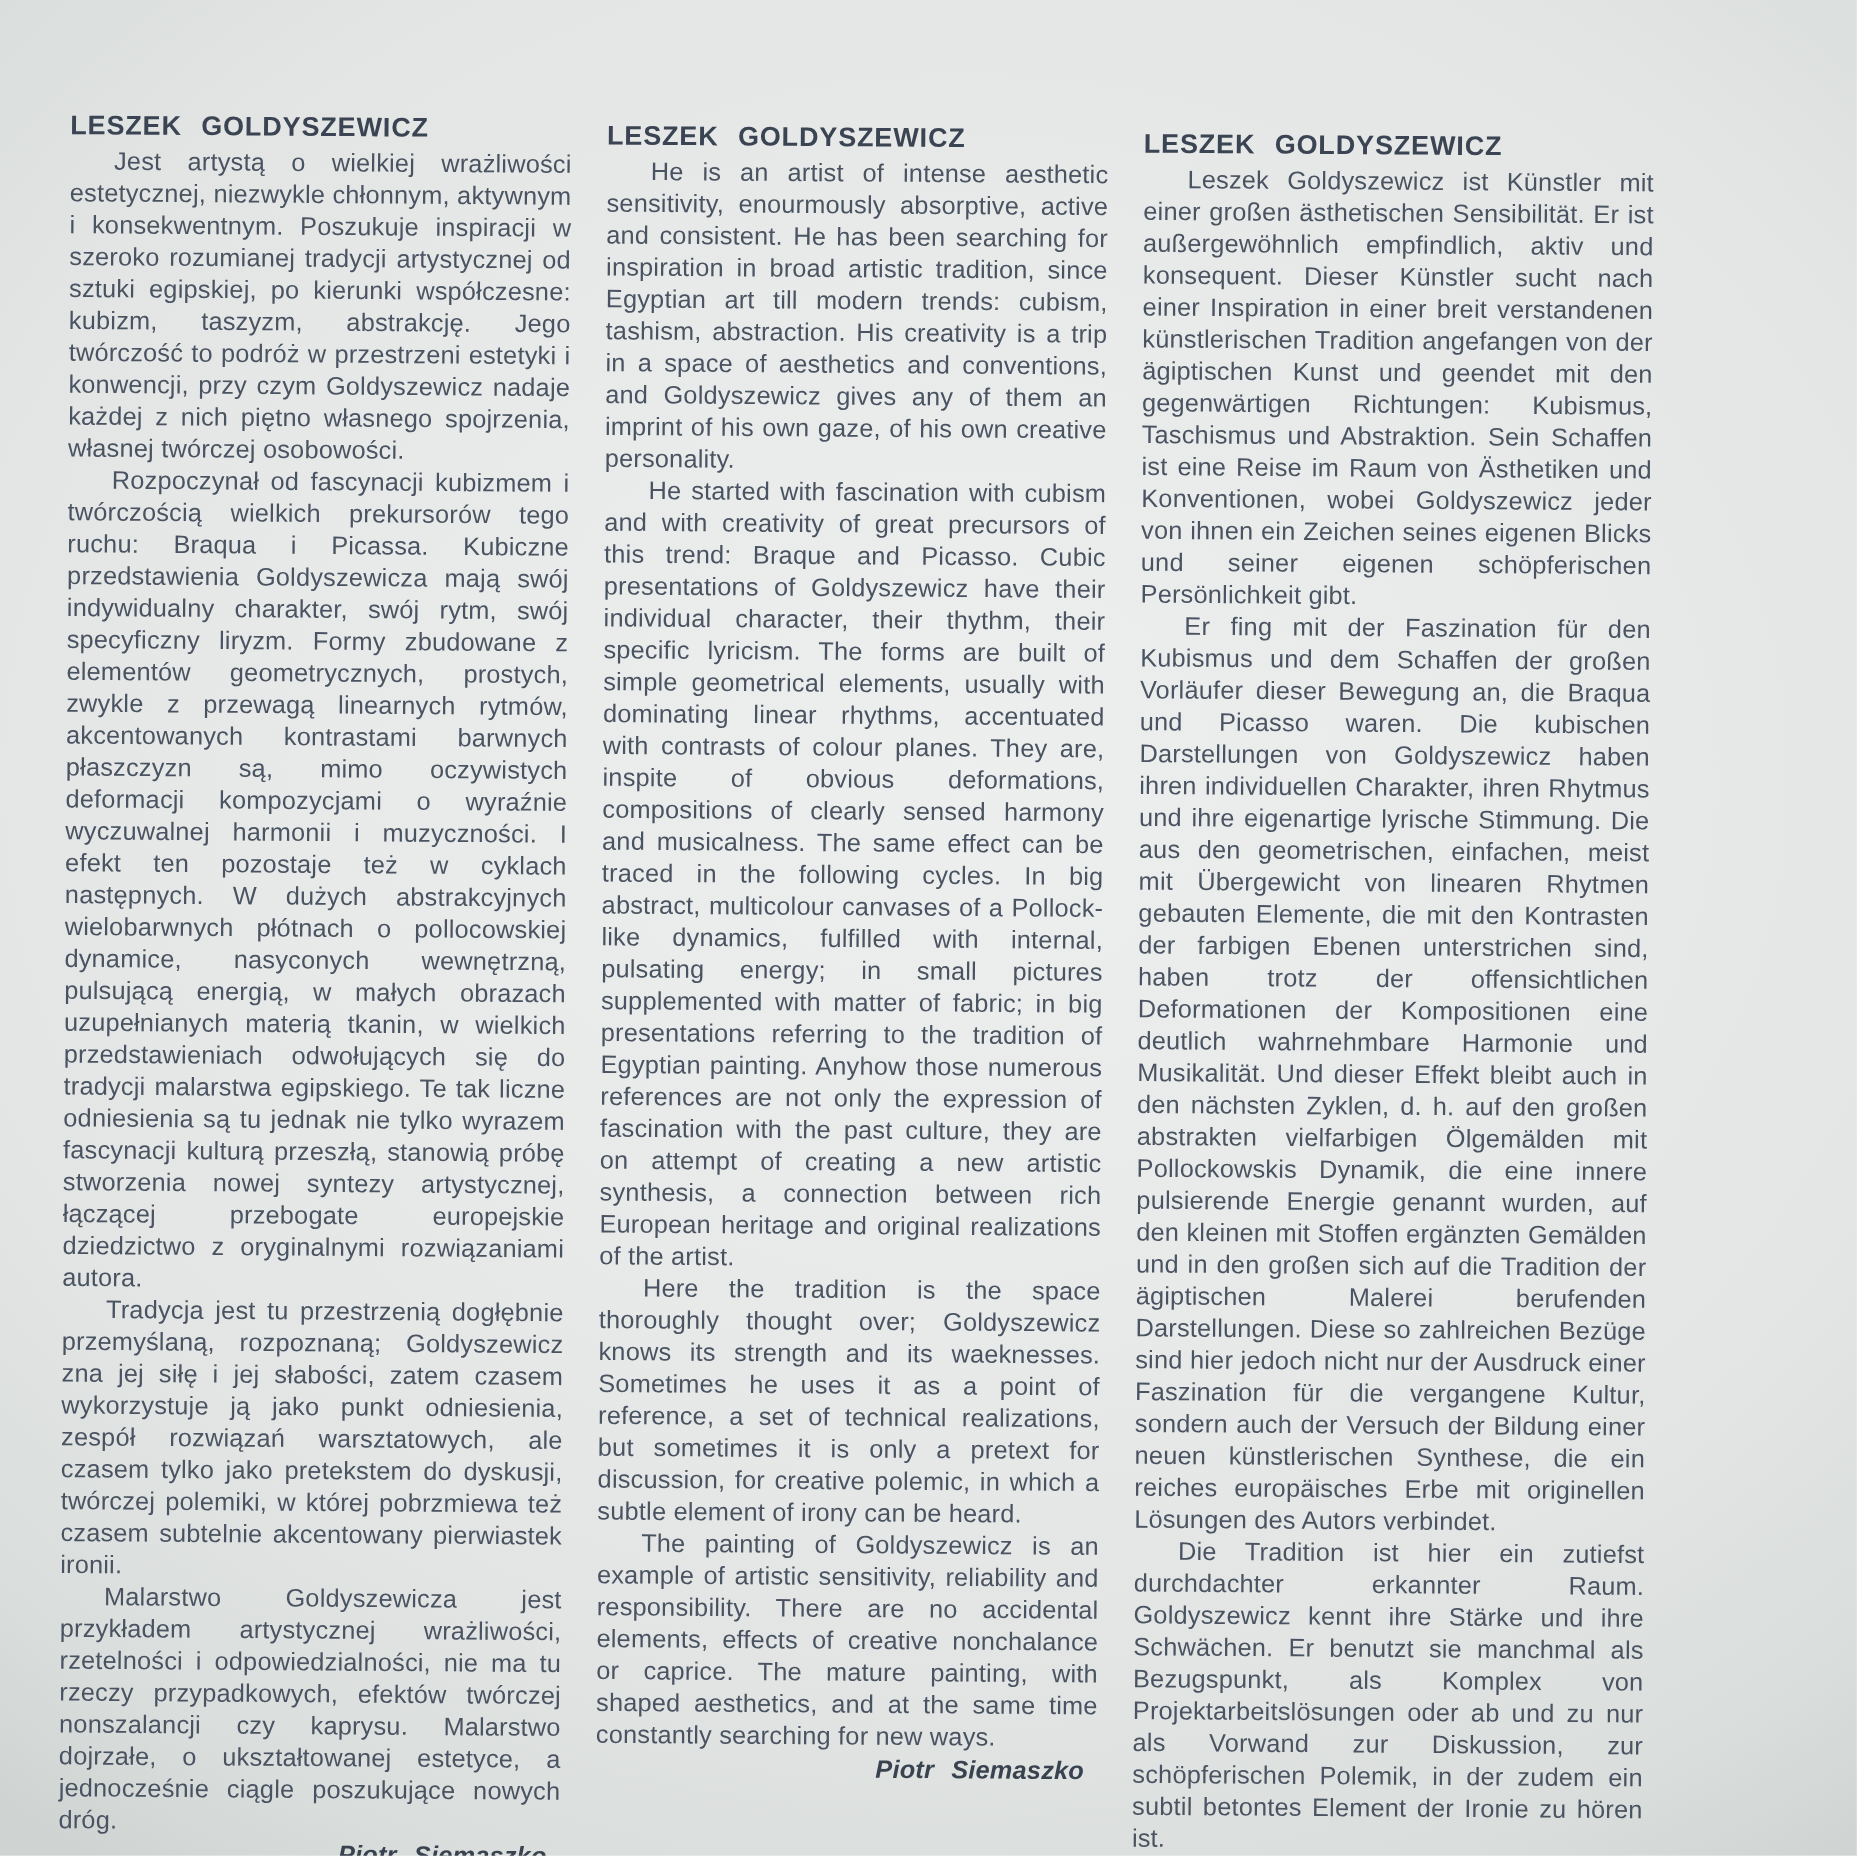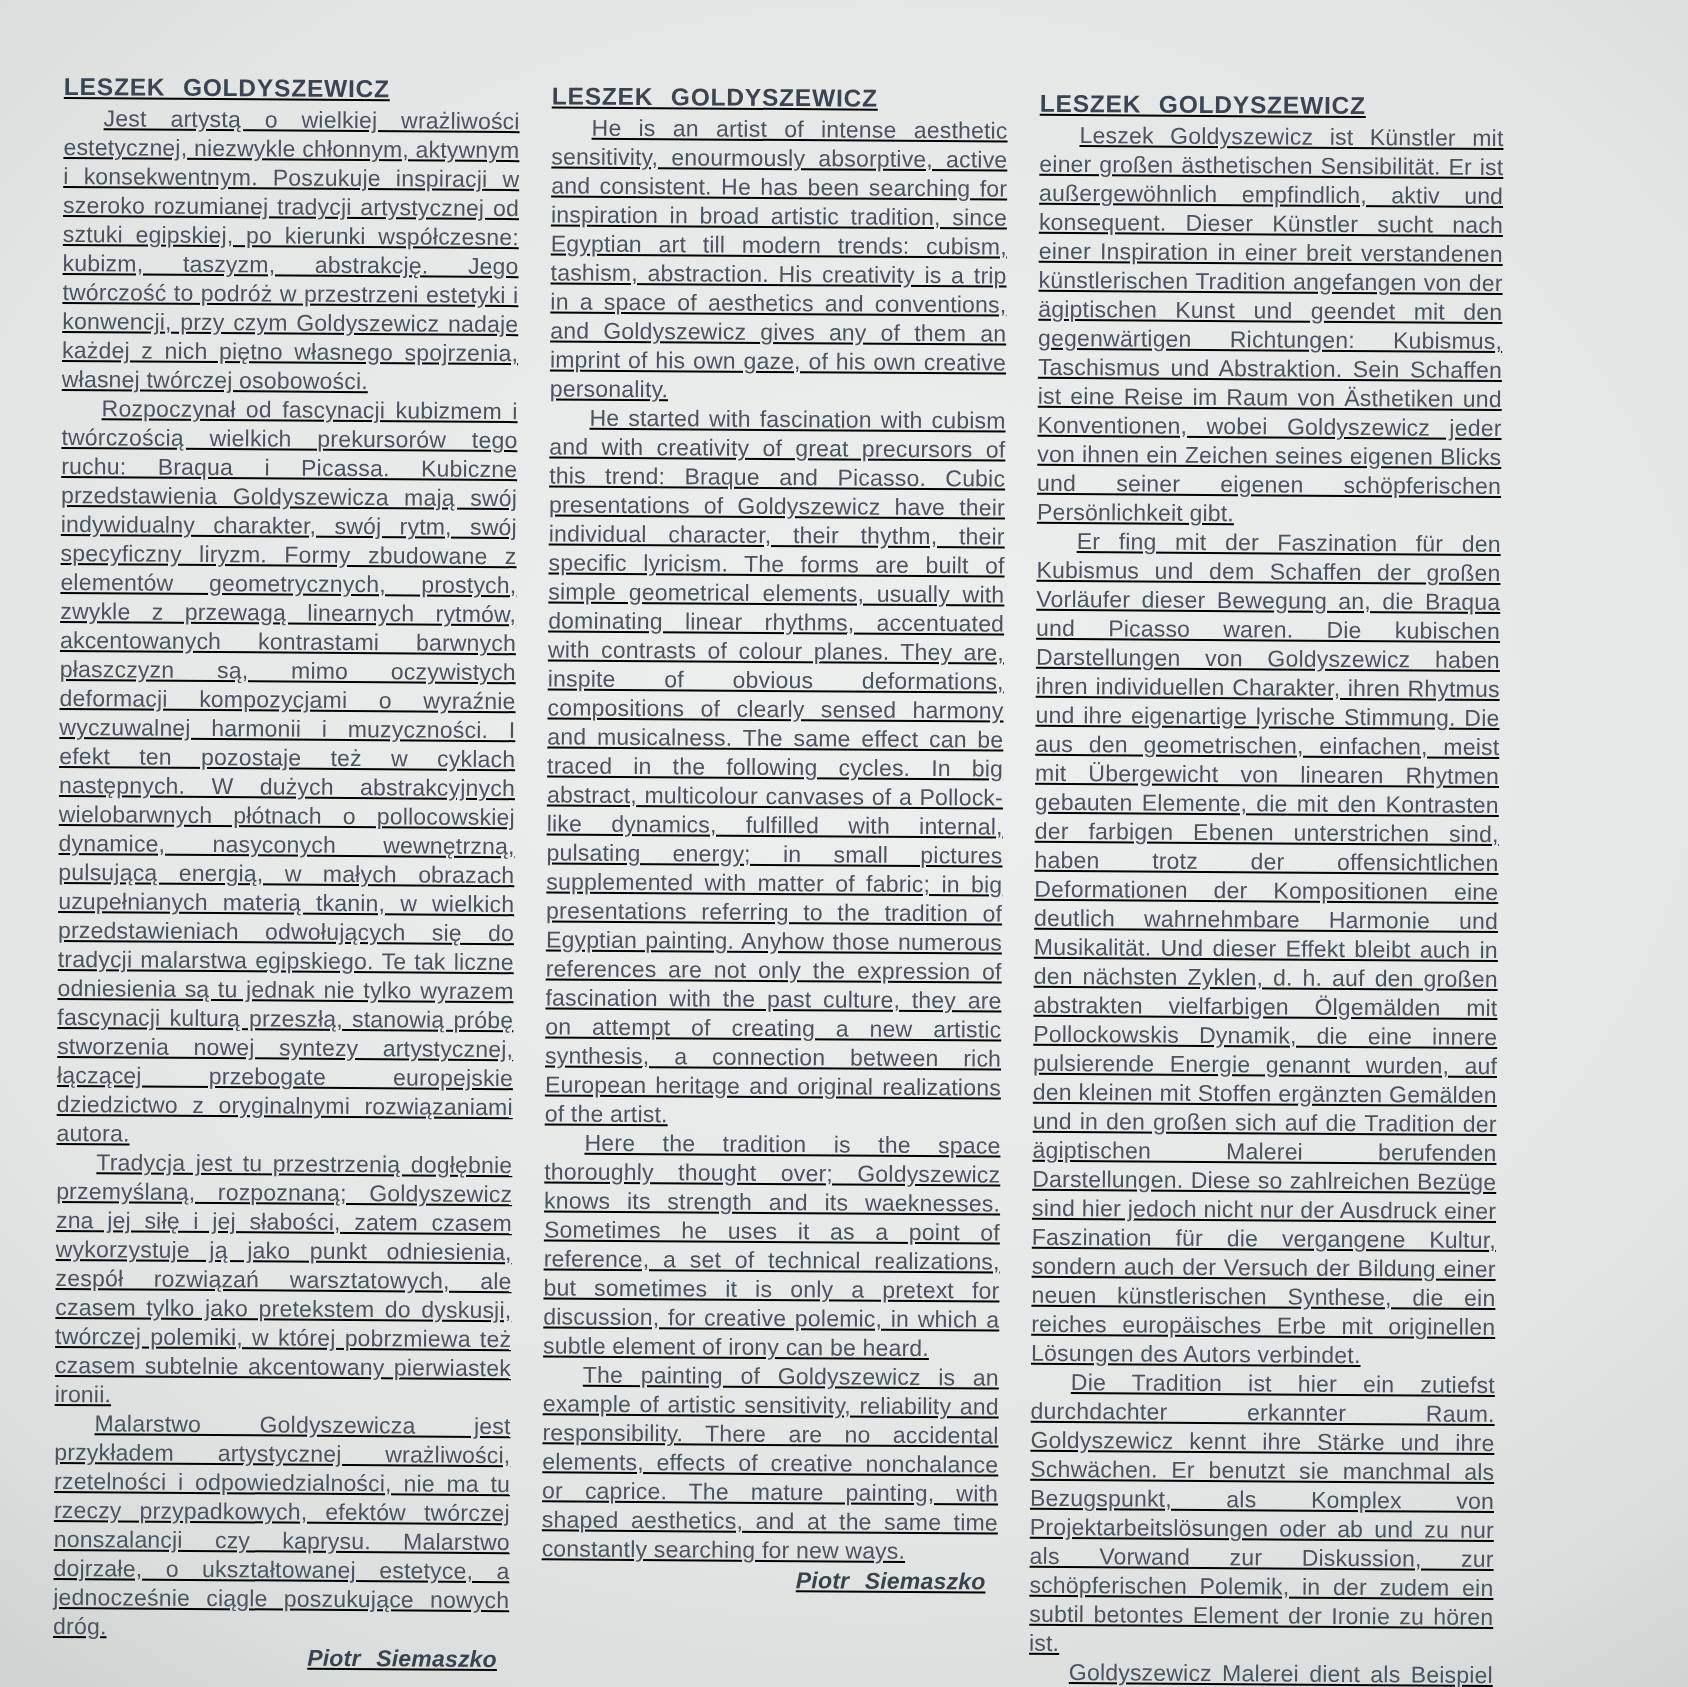--- a/index.html
+++ b/index.html
@@ -17,22 +17,21 @@
         #e7eae9 42%,
         #e2e5e4 68%,
         #d9dddc 88%,
         #cfd4d3 100%);
     font-family: "Liberation Sans", "DejaVu Sans", sans-serif;
   }
   .sheet {
     box-sizing: border-box;
     width: 100%;
     height: 100%;
-    padding: 72px 0 0 64px;
-    text-decoration: underline;
+    padding: 100px 0 0 64px;
   }
   .columns {
     display: flex;
     gap: 32px;
     transform: rotate(0.4deg);
     transform-origin: 0 0;
   }
   .col {
     width: 456px;
     flex: 0 0 456px;

